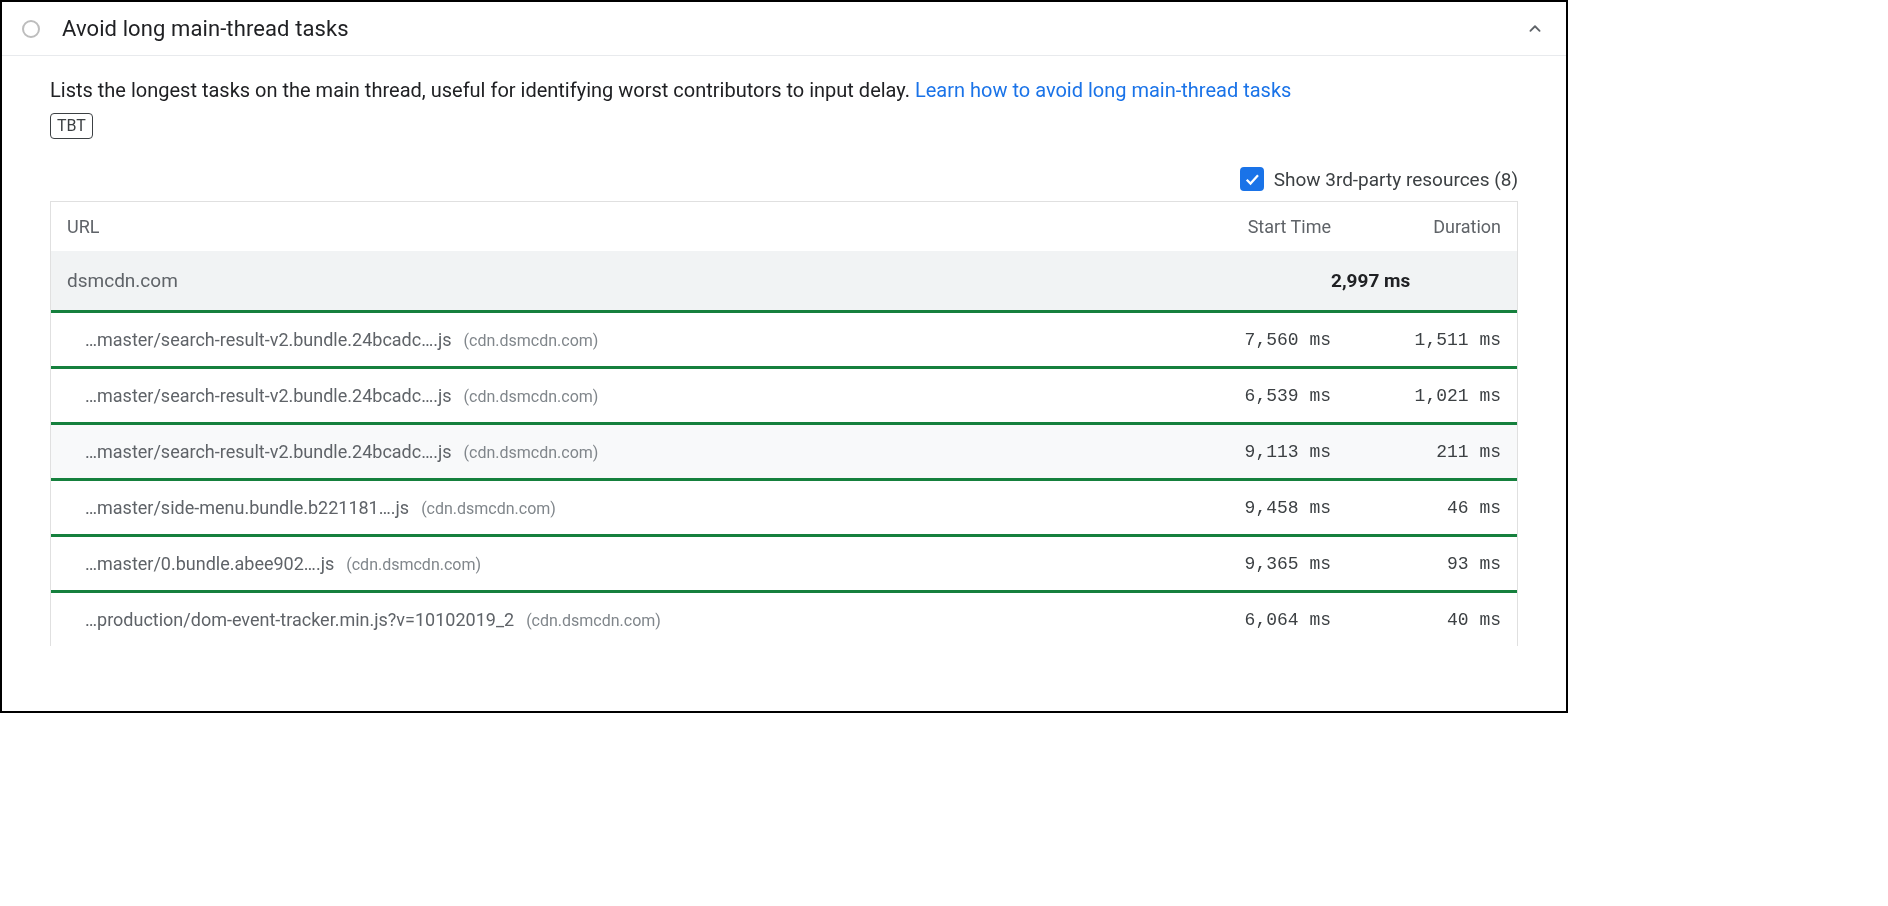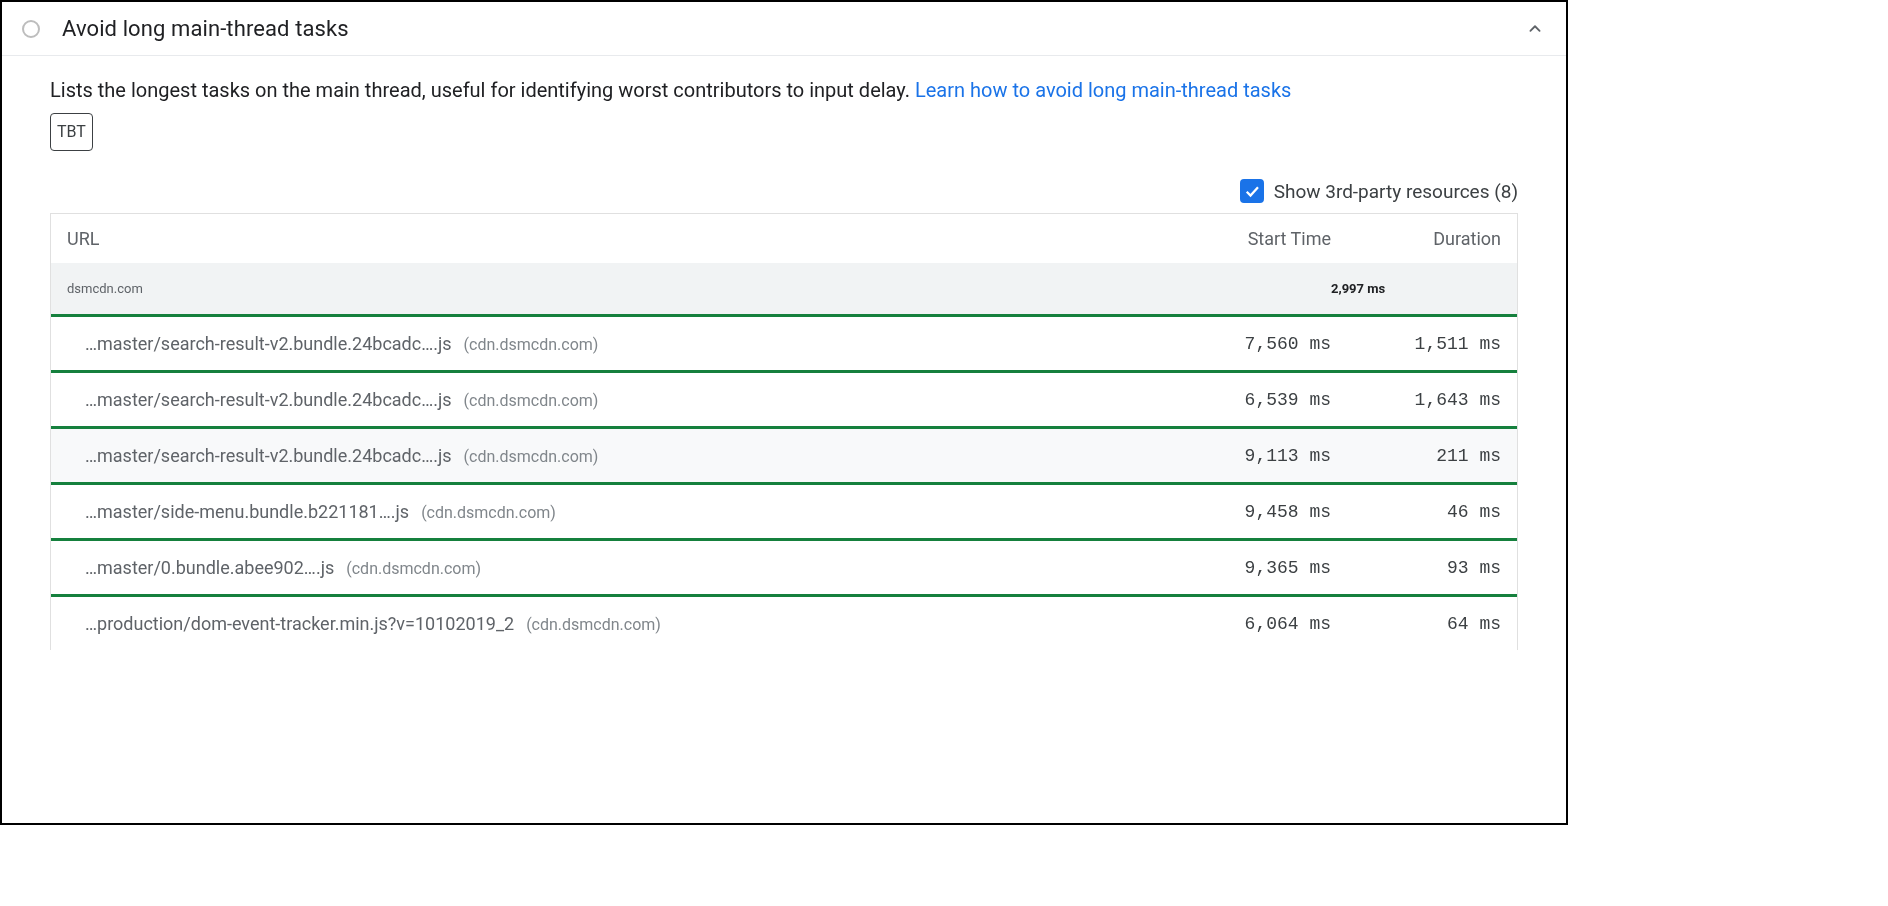--- a/index.html
+++ b/index.html
@@ -6,21 +6,21 @@
   html, body {
     margin: 0; padding: 0;
     font-family: Roboto, "Helvetica Neue", Arial, sans-serif;
     font-size: 16px;
     color: #202124;
     background: #fff;
   }
   .frame {
     border: 2px solid #000;
     width: 1568px;
-    height: 825px;
+    height: 713px;
     margin: 0;
     overflow: hidden;
   }
   .audit {
     width: 100%;
   }
   .audit-header {
     display: flex;
     align-items: center;
     padding: 14px 20px;
@@ -59,21 +59,21 @@
   }
   .description .link {
     color: #1a73e8;
     cursor: pointer;
   }
   .badge-row { margin-top:4px; }
   .tbt-badge {
     display: inline-block;
     border: 1px solid #3c4043;
     border-radius: 4px;
-    padding: 10px 6px;
+    padding: 4px 6px;
     font-size: 16px;
     color: #3c4043;
     line-height: 1;
   }
   .toggle-row {
     margin-top: 28px;
     margin-bottom: 10px;
     display: flex;
     justify-content: flex-end;
     align-items: center;
@@ -110,21 +110,21 @@
   .thead {
     color: #5f6368;
     font-size: 18px;
     padding: 14px 16px;
   }
   .th-right { text-align: right; }
   .group-row {
     background: #f1f3f4;
     padding: 18px 16px;
     color: #5f6368;
-    font-size: 13px;
+    font-size: 19px;
   }
   .group-total {
     color: #202124;
     font-weight: 700;
   }
   .empty {}
   .trow {
     padding: 16px 16px 16px 34px;
     border-top: 3px solid #15803d;
     font-size: 18px;
@@ -200,21 +200,21 @@
               </div>
               <div class="num-cell">7,560 ms</div>
               <div class="num-cell">1,511 ms</div>
             </div>
             <div class="trow">
               <div class="url-cell">
                 <span class="path">…master/search-result-v2.bundle.24bcadc….js</span>
                 <span class="host">(cdn.dsmcdn.com)</span>
               </div>
               <div class="num-cell">6,539 ms</div>
-              <div class="num-cell">1,643 ms</div>
+              <div class="num-cell">1,021 ms</div>
             </div>
             <div class="trow highlight">
               <div class="url-cell">
                 <span class="path">…master/search-result-v2.bundle.24bcadc….js</span>
                 <span class="host">(cdn.dsmcdn.com)</span>
               </div>
               <div class="num-cell">9,113 ms</div>
               <div class="num-cell">211 ms</div>
             </div>
             <div class="trow">
@@ -232,20 +232,20 @@
               </div>
               <div class="num-cell">9,365 ms</div>
               <div class="num-cell">93 ms</div>
             </div>
             <div class="trow">
               <div class="url-cell">
                 <span class="path">…production/dom-event-tracker.min.js?v=10102019_2</span>
                 <span class="host">(cdn.dsmcdn.com)</span>
               </div>
               <div class="num-cell">6,064 ms</div>
-              <div class="num-cell">64 ms</div>
+              <div class="num-cell">40 ms</div>
             </div>
           </div>
       </div>
     </div>
 
   </div>
 </div>
 
 </body></html>

